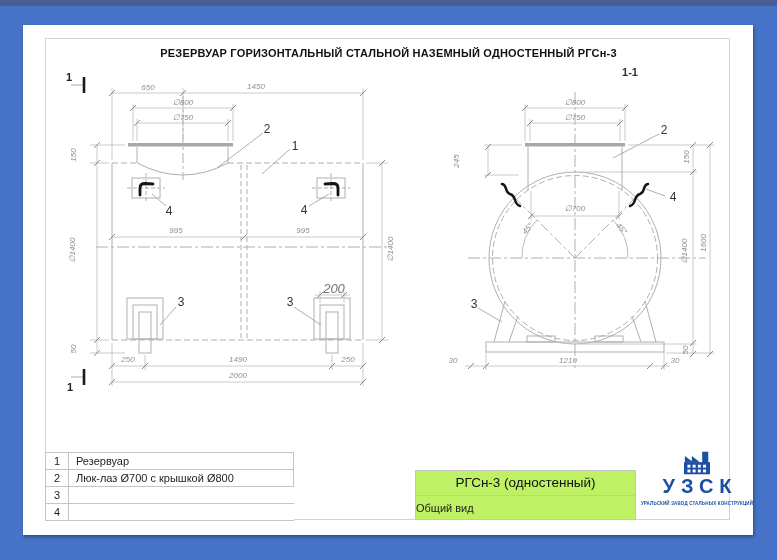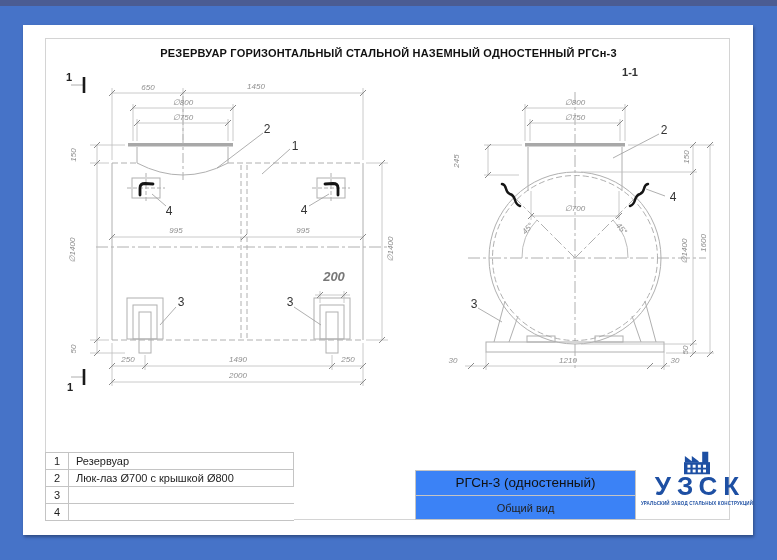--- a/index.html
+++ b/index.html
@@ -32,28 +32,28 @@
   
   .ptable{position:absolute;left:45px;top:452px;width:248px;background:#fff;
           border-left:1px solid var(--border);border-top:1px solid var(--border);
           font-size:11px;color:#1e1e1e;}
   .prow{display:flex;height:16px;line-height:16px;border-bottom:1px solid var(--border);}
   .pcell-num{width:22px;text-align:center;border-right:1px solid var(--border);}
   .pcell-name{flex:1;padding-left:7px;border-right:1px solid var(--border);
               white-space:nowrap;overflow:hidden;}
   
   .tblock{position:absolute;left:415px;top:470px;width:221px;height:50px;
-          border:1px solid var(--border);box-sizing:border-box;background:#3b82f6;}
+          border:1px solid var(--border);box-sizing:border-box;background:#bef264;}
   .tblock .trow1{height:24px;line-height:24px;border-bottom:1px solid var(--border);
                  text-align:center;font-size:13.5px;color:#111;}
-  .tblock .trow2{height:24px;line-height:24px;text-align:center;font-size:11px;color:#222;}
+  .tblock .trow2{height:24px;line-height:24px;text-align:left;font-size:11px;color:#222;}
   
   .logo{position:absolute;left:643px;top:450px;width:108px;height:66px;text-align:center;}
   .logo-icon{display:block;margin:0 auto;}
-  .logo-abbr{font-size:26px;font-weight:bold;color:var(--logo-blue);
+  .logo-abbr{font-size:20px;font-weight:bold;color:var(--logo-blue);
              letter-spacing:6px;margin-left:6px;line-height:20px;text-align:center;}
   .logo-sub{position:absolute;left:50%;top:51px;transform:translateX(-50%) scale(0.56);
             transform-origin:center top;font-size:8px;font-weight:bold;
             color:var(--logo-blue);white-space:nowrap;letter-spacing:0.3px;}
 </style>
 </head>
 <body>
 
 <div class="stage">
   <div class="top-strip"></div>
@@ -189,21 +189,21 @@
 
   <span class="dim" style="left:148px;top:88px;">650</span>
   <span class="dim" style="left:256px;top:87px;">1450</span>
   <span class="dim" style="left:183px;top:103px;">∅800</span>
   <span class="dim" style="left:183px;top:118px;">∅750</span>
   <span class="dim v" style="left:74px;top:155px;">150</span>
   <span class="dim v" style="left:73px;top:250px;">∅1400</span>
   <span class="dim v" style="left:391px;top:249px;">∅1400</span>
   <span class="dim" style="left:176px;top:231px;">995</span>
   <span class="dim" style="left:303px;top:231px;">995</span>
-  <span class="dim big" style="left:334px;top:277px;font-weight:bold;">200</span>
+  <span class="dim big" style="left:334px;top:289px;">200</span>
   <span class="dim" style="left:128px;top:360px;">250</span>
   <span class="dim" style="left:238px;top:360px;">1490</span>
   <span class="dim" style="left:348px;top:360px;">250</span>
   <span class="dim" style="left:238px;top:376px;">2000</span>
   <span class="dim v" style="left:74px;top:349px;">50</span>
 
   <span class="balloon" style="left:295px;top:146px;">1</span>
   <span class="balloon" style="left:267px;top:129px;">2</span>
   <span class="balloon" style="left:181px;top:302px;">3</span>
   <span class="balloon" style="left:290px;top:302px;">3</span>

